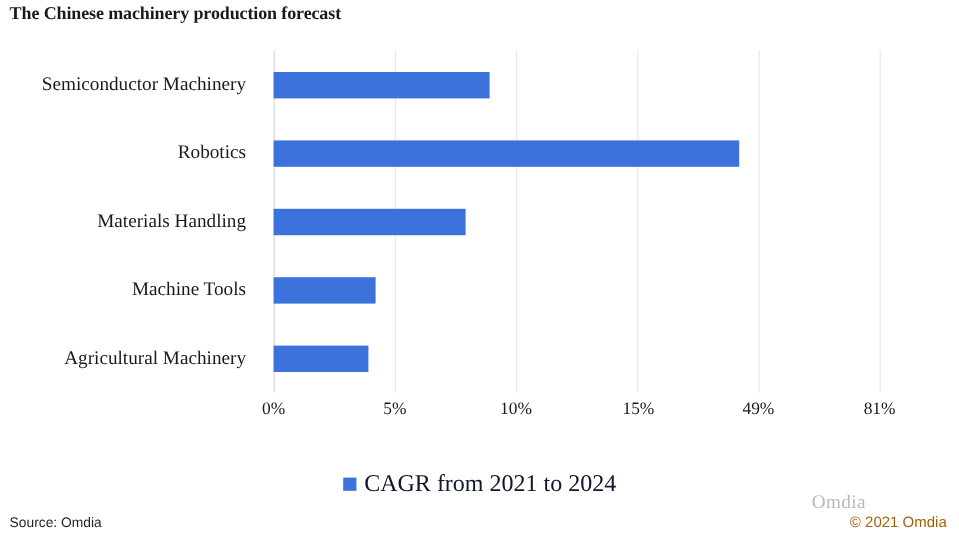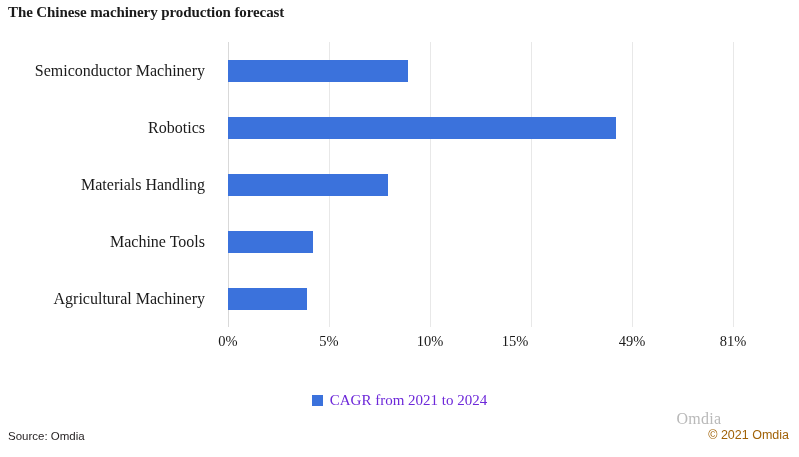--- a/index.html
+++ b/index.html
@@ -98,22 +98,22 @@
     justify-content:center;
     gap:7px;
   }
   .legend-swatch{
     width:11px;height:11px;
     background:#3b72dc;
     display:inline-block;
   }
   .legend-label{
     font-family:"Liberation Serif", serif;
-    font-size:15px;
-    color:#6d28d9;
+    font-size:20px;
+    color:#0f172a;
     white-space:nowrap;
   }
 
   
   .source-note{
     position:absolute;
     left:8px;top:430px;
     font-family:"Liberation Sans", sans-serif;
     font-size:11.5px;
     color:#231f20;
@@ -188,21 +188,21 @@
       <div class="bar" style="width: 84.84px; background: rgb(59, 114, 220);"></div>
     </div>
     <div class="bar-row" style="top:228px">
       <div class="bar" style="width: 78.78px; background: rgb(59, 114, 220);"></div>
     </div>
   </div>
 
   <div class="xtick" style="left:228px">0%</div>
   <div class="xtick" style="left:329px">5%</div>
   <div class="xtick" style="left:430px">10%</div>
-  <div class="xtick" style="left:515px">15%</div>
+  <div class="xtick" style="left:532px">15%</div>
   <div class="xtick" style="left:632px">49%</div>
   <div class="xtick" style="left:733px">81%</div>
 
   <div class="legend">
     <span class="legend-swatch"></span>
     <span class="legend-label">CAGR from 2021 to 2024</span>
   </div>
 
   <div class="source-note">Source: Omdia</div>
 

